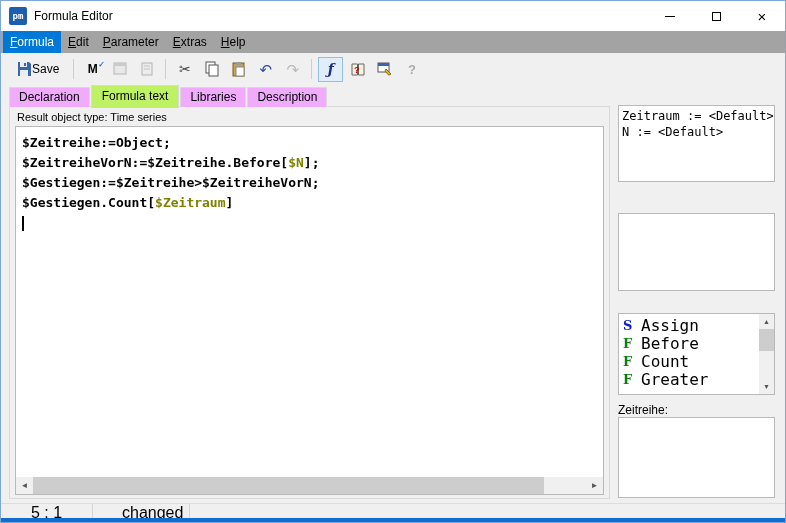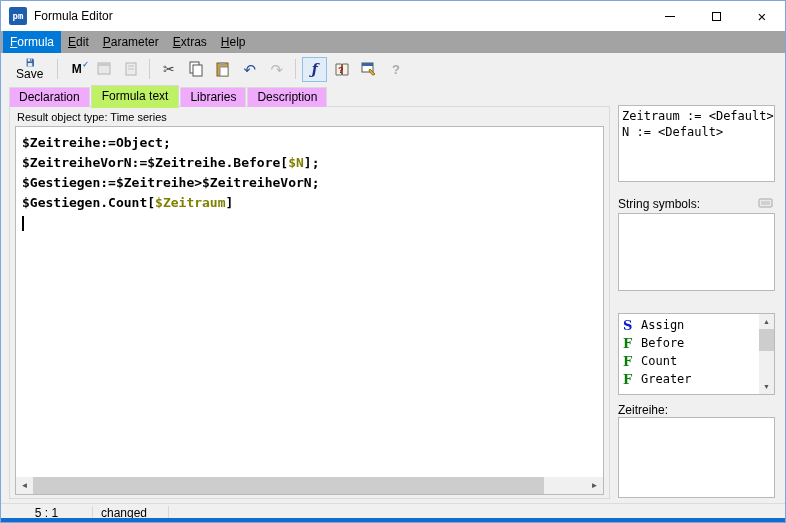--- a/index.html
+++ b/index.html
@@ -25,21 +25,21 @@
   .menubar { height:22px; background:#a3a3a3; display:flex; align-items:stretch; padding-left:2px; }
   .menu-item { padding:4px 7px 3px; cursor:default; }
   .menu-item.active { background:#0078d7; color:#fff; }
 
   
   .toolbar { height:32px; background:#f0f0f0; display:flex; align-items:center; padding:0 6px; }
   .tb-btn { height:25px; min-width:25px; display:flex; align-items:center; justify-content:center;
             border:1px solid transparent; margin:0 1px; }
   .tb-btn.pressed { border:1px solid #90c0ea; background:#e1eefa; }
   .tb-sep { width:1px; height:20px; background:#cfcfcf; margin:0 5px; }
-  .save-btn { padding:0 7px; gap:0;flex-direction:column; }
+  .save-btn { padding:0 7px; gap:0; }
   .ic-m { font-weight:bold; font-size:12px; position:relative; }
   .ic-m .m-mark { color:#2b6cd4; font-size:8px; position:absolute; right:-7px; top:-2px; }
   .ic-cut { font-size:14px; color:#444; }
   .ic-undo { font-size:15px; color:#2b4fa0; line-height:1; }
   .ic-redo { font-size:15px; color:#b9b9b9; line-height:1; }
   .ic-fn { font-family:"DejaVu Serif",serif; font-style:italic; font-weight:bold; font-size:14px; color:#203080; }
   .ic-qgray { color:#aaa; font-weight:bold; font-size:13px; }
 
   
   .tabs { position:absolute; left:8px; top:86px; display:flex; align-items:flex-end; height:20px; z-index:3; }
@@ -84,31 +84,31 @@
   .params-box { top:20px; height:77px; padding-top:2px; }
   .strings-box { top:128px; height:78px; }
   .functions-box { top:228px; height:82px; padding-top:2px; }
   .constants-box { top:332px; height:81px; }
 
   .fn-rows { position:absolute; inset:0 16px 0 0; padding-top:2px; }
   .fn-row { display:flex; align-items:center; gap:8px; height:18px; padding:0 4px; }
   .fn-letter { font-family:"DejaVu Serif",serif; font-weight:bold; font-size:13px; width:10px; }
   .fn-letter.assign { color:#0a1fd0; }
   .fn-letter.function { color:#0a7d0a; }
-  .fn-label { font-family:"DejaVu Sans Mono",monospace; font-size:12px; }
+  .fn-label { font-family:"DejaVu Sans Mono",monospace; font-size:16px; }
 
   .vscroll { position:absolute; top:0; right:0; bottom:0; width:15px; background:#f0f0f0;
              display:flex; flex-direction:column; }
   .vs-arrow { height:15px; display:flex; align-items:center; justify-content:center; font-size:7px; color:#555; }
   .vs-track { flex:1; position:relative; }
   .vs-thumb { position:absolute; left:0; right:0; top:0; height:22px; background:#cdcdcd; }
 
   
   .statusbar { position:absolute; left:0; right:0; top:502px; height:17px; background:#f0f0f0;
-               border-top:1px solid #dcdcdc; display:flex; align-items:flex-end; font-size:12px; }
+               border-top:1px solid #dcdcdc; display:flex; align-items:flex-start; font-size:16px;gap:21px; }
   .sb-cell { display:flex; align-items:center; border-right:1px solid #d7d7d7; padding:0 8px; }
   .sb-pos { width:92px; justify-content:center; }
   .sb-state { width:76px; }
   .sb-fill { flex:1; border-right:none; }
 
   .bottom-edge { position:absolute; left:0; right:0; bottom:0; height:4px; background:#0f6cd0; }
 </style>
 </head>
 <body>
 
@@ -245,31 +245,20 @@
         </div>
       <div class="mini-btn">
           <span class="mini-tt">T<span class="arr">↓</span></span>
         </div>
     </div>
     <div class="listbox params-box">
         <div class="list-item mono">Zeitraum := &lt;Default&gt;</div>
         <div class="list-item mono">N := &lt;Default&gt;</div>
       </div>
 
-    <div class="label-row" style="top:110px; height:16px;">
-      <span class="side-label">String symbols:</span>
-      <span class="spacer"></span>
-      <div class="mini-btn">
-        <svg width="16" height="12">
-            <rect x="1" y="2" width="13" height="8" rx="1" fill="#ececec" stroke="#a8a8a8"></rect>
-            <line x1="3" y1="5" x2="12" y2="5" stroke="#b5b5b5"></line>
-            <line x1="3" y1="7" x2="12" y2="7" stroke="#b5b5b5"></line>
-          </svg>
-      </div>
-    </div>
     <div class="listbox strings-box"></div>
 
     <div class="listbox functions-box">
       <div class="fn-rows">
           <div class="fn-row">
             <span class="fn-letter assign">S</span>
             <span class="fn-label">Assign</span>
           </div>
           <div class="fn-row">
             <span class="fn-letter function">F</span>

